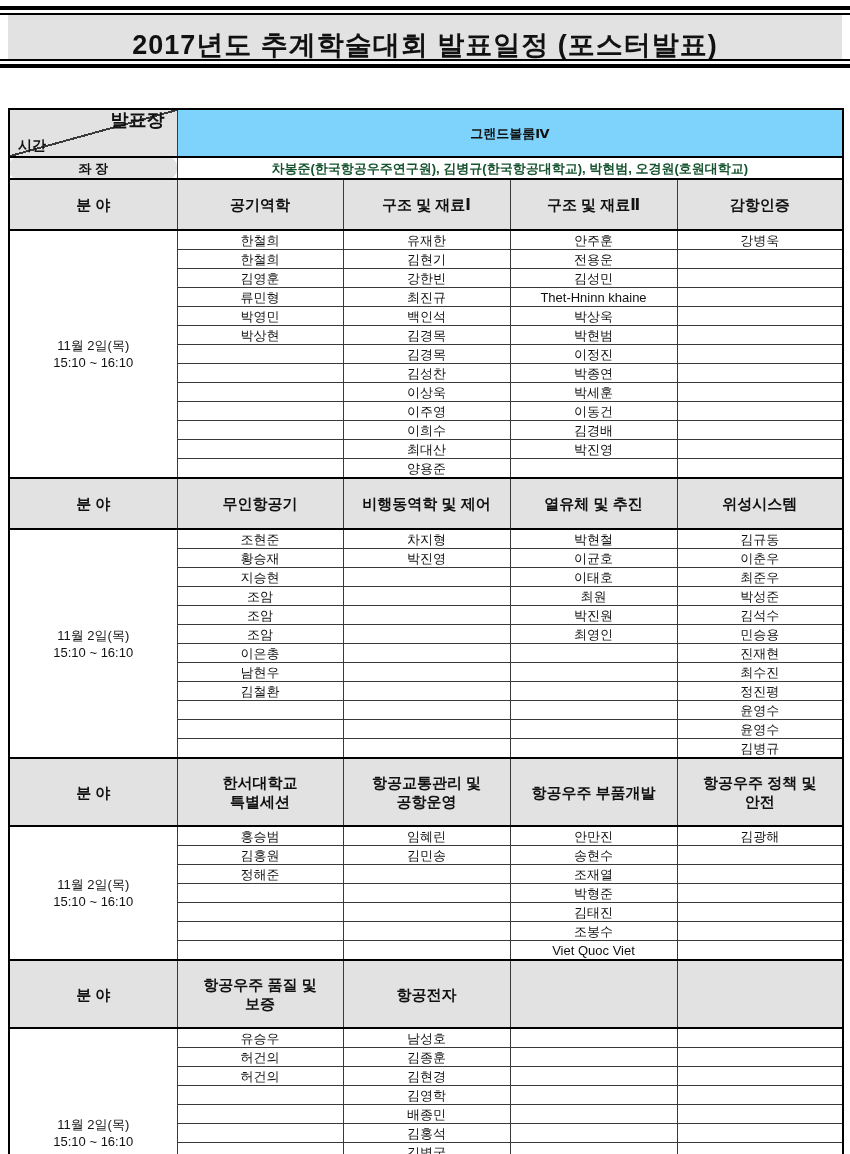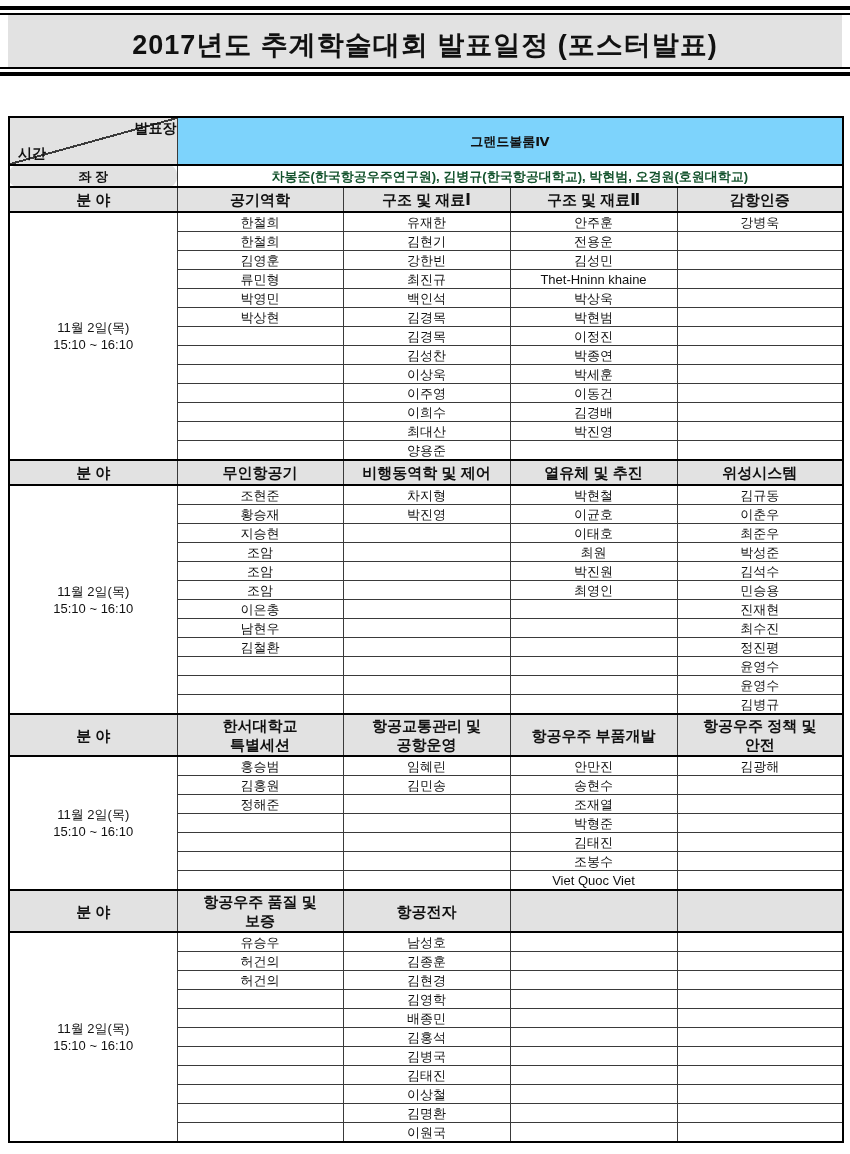--- a/index.html
+++ b/index.html
@@ -13,21 +13,21 @@
   .rule.thick{ height:4px; background:#000; }
   .rule.thin{ height:2px; background:#000; }
   .rule.top-thick{ margin-top:6px; }
   .rule.top-thin{ margin-top:3px; }
   .rule.bottom-thin{ margin-top:0; }
   .rule.bottom-thick{ margin-top:3px; }
 
   .title-box{
     margin:0 8px;
     background:#e2e2e2;
-    height:52px;
+    height:44px;
     line-height:60px;
     text-align:center;
     font-size:27px;
     font-weight:bold;
     letter-spacing:1px;
     overflow:hidden;
   }
 
   .spacer{ height:40px; }
 
@@ -57,22 +57,22 @@
     position:relative;
     background:
       linear-gradient(to bottom right,
         rgba(0,0,0,0) calc(50% - 1px),
         #3a3a3a calc(50% - 1px),
         #3a3a3a calc(50% + 1px),
         rgba(0,0,0,0) calc(50% + 1px)),
       #e2e2e2;
   }
   td.corner-cell .corner-top{
-    position:absolute; top:2px; right:0;
-    font-weight:bold; font-size:14px;
+    position:absolute; top:2px; right:12px;
+    font-weight:bold; font-size:18px;
   }
   td.corner-cell .corner-bottom{
     position:absolute; bottom:2px; left:8px;
     font-weight:bold; font-size:14px;
   }
   td.venue-cell{ font-weight:bold; font-size:15px; background:#7dd3fc; }
 
   
   tr.chair-row td{ height:20px; border-bottom:2px solid #000; }
   td.label-cell{ font-weight:bold; font-size:15px;border-radius:9px; }
@@ -81,21 +81,21 @@
   
   tr.field-row td{
     background:#e2e2e2;
     font-weight:bold;
     font-size:15px;
     border-top:2px solid #000;
     border-bottom:2px solid #000;
     white-space:pre-line;
     height:21px;
     line-height:19px;
-    padding:1px 2px;
+    padding:14px 2px;
   }
 
   
   td.time-cell{
     font-size:14px;
     line-height:1.55;
     background:#fff;
     white-space:nowrap;
   }
   td.name-cell{ background:#fff; }

